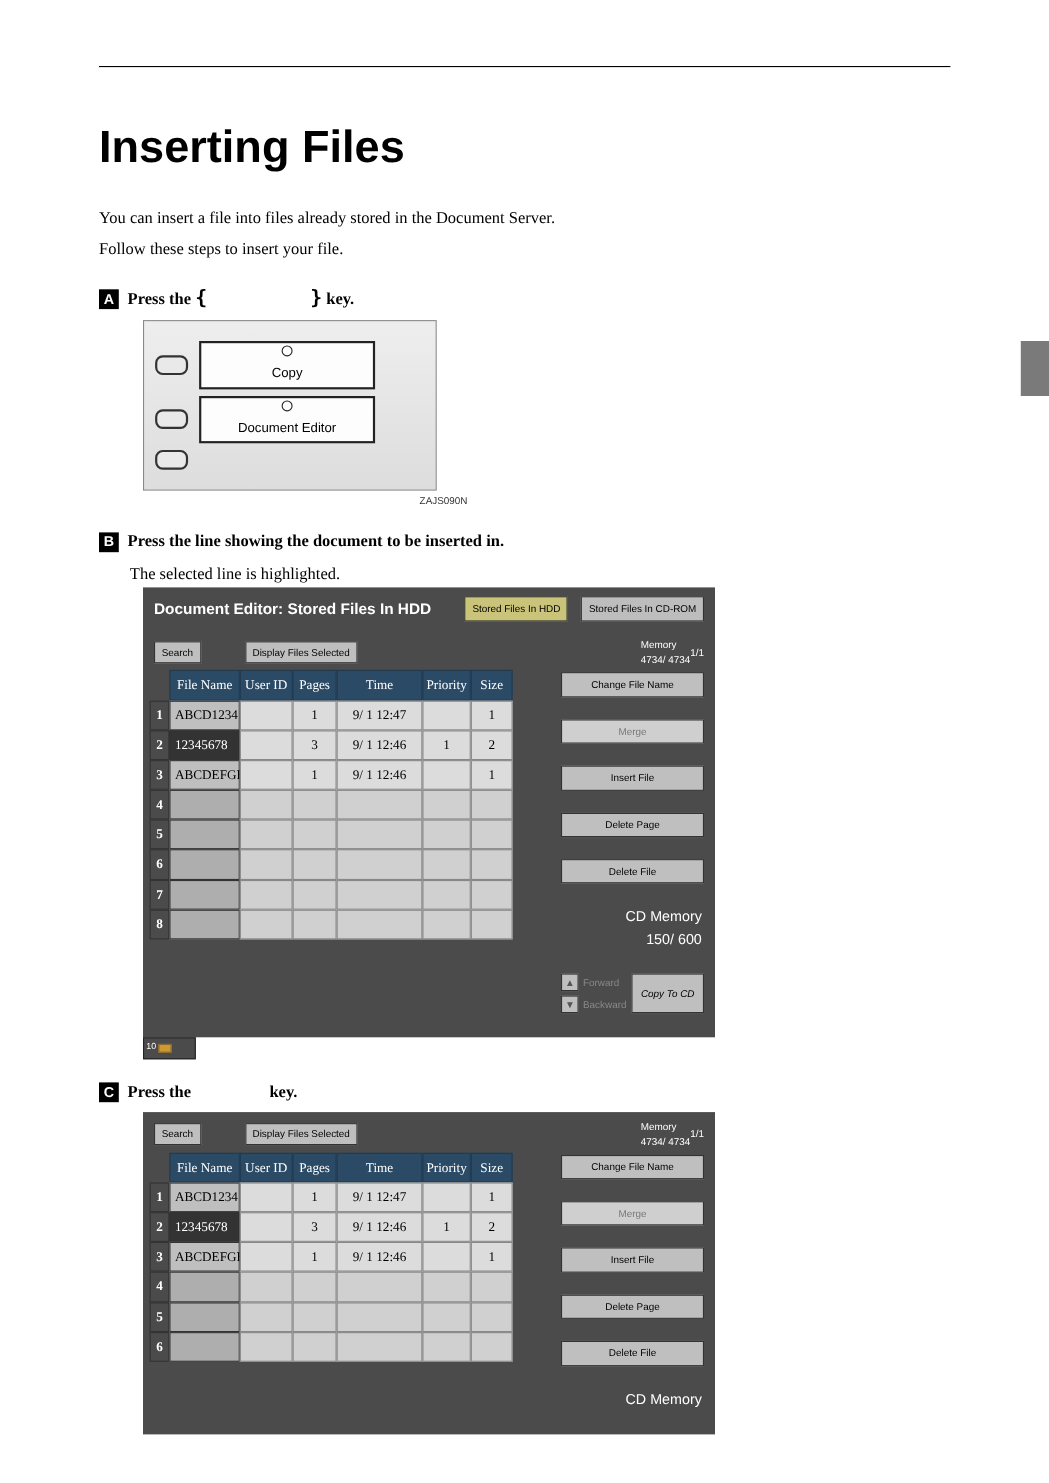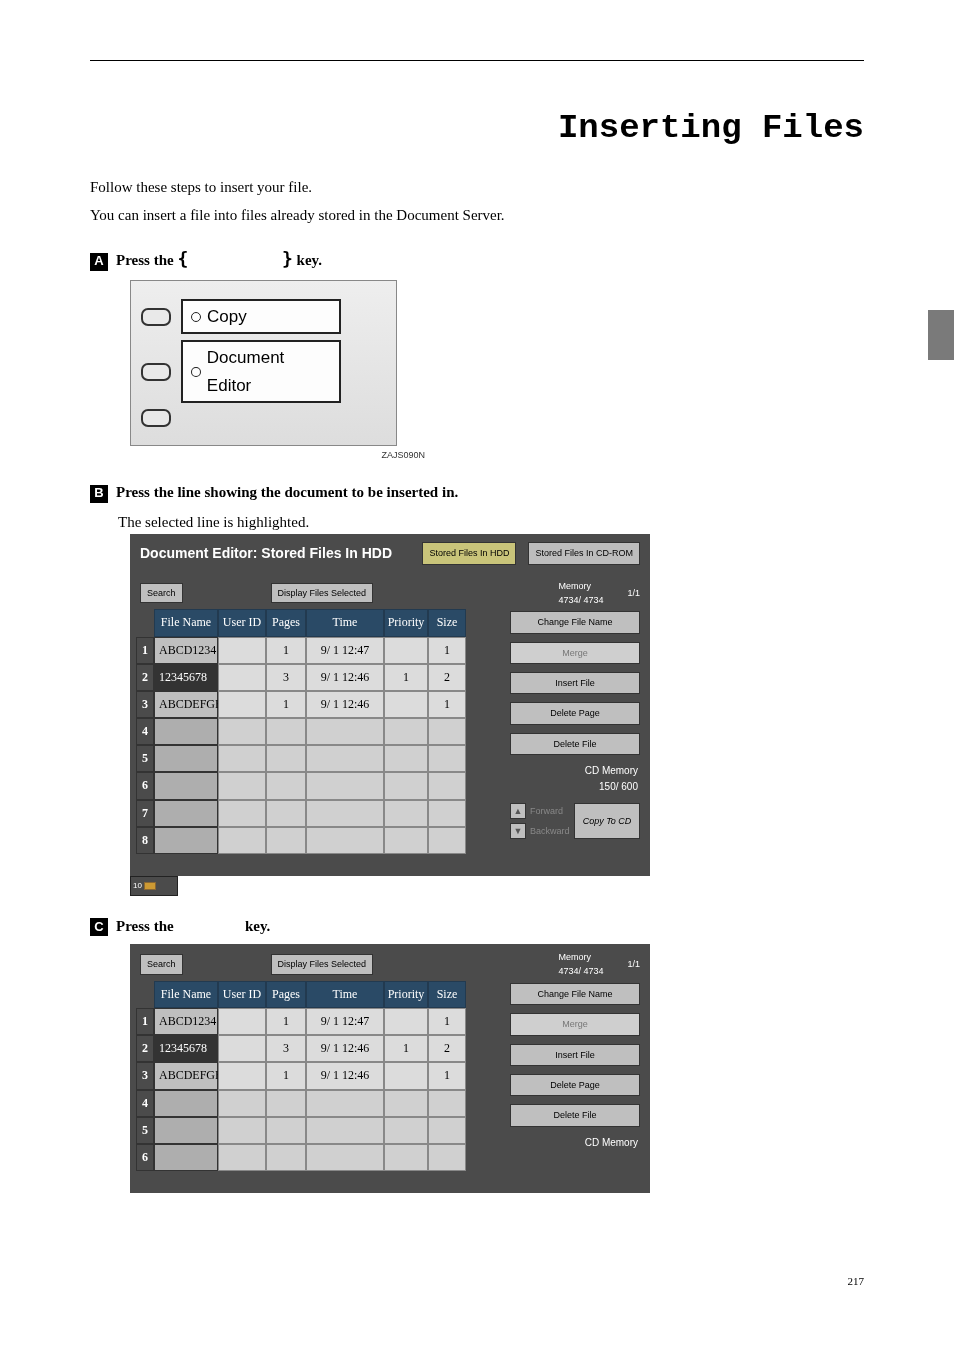--- a/index.html
+++ b/index.html
@@ -9,25 +9,24 @@
     background: #fff;
     color: #000;
     font-size: 15px;
     line-height: 1.6;
   }
   .top-rule {
     border-top: 1px solid #000;
     margin-bottom: 40px;
   }
   h1 {
-    font-family: Liberation Mono, monospace;
+    font-family: Liberation Sans, sans-serif;
     font-weight: bold;
-    font-size: 34px;
+    font-size: 41px;
     margin: 0 0 20px 0;
-    text-align: right;
   }
   .intro p { margin: 4px 0; }
   .step {
     display: flex;
     align-items: baseline;
     gap: 8px;
     margin-top: 18px;
     margin-bottom: 6px;
   }
   .step-num {
@@ -62,23 +61,23 @@
     position: relative;
   }
   .mode-row { display:flex; align-items:center; gap:10px; margin:6px 0; }
   .mode-btn {
     width: 26px; height: 14px;
     border: 2px solid #333; border-radius: 7px;
     background:#e9e9e9;
   }
   .mode-label {
     border:2px solid #222; background:#fdfdfd;
-    padding:2px 8px; font-family: Arial, sans-serif; font-size:17px;
+    padding:2px 8px; font-family: Arial, sans-serif; font-size:12px;
     width:140px;
-    display:flex; align-items:center; gap:6px;
+    display:flex; align-items:center; gap:6px;flex-direction:column;
   }
   .mode-circle {
     width:8px; height:8px; border:1.5px solid #222; border-radius:50%;
   }
   .mode-caption {
     font-family: Arial, sans-serif; font-size:9px; color:#333;
     text-align:right; margin-top:2px; margin-right:2px;
   }
 
   
@@ -100,21 +99,21 @@
   .tab-btns { display:flex; gap:12px; }
   .tab-btn {
     font-size:9px; font-weight:normal;
     padding:3px 6px; color:#000;
     border:1px solid #333;
   }
   .tab-btn.active { background:#c9c47a; }
   .tab-btn.inactive { background:#bdbdbd; }
 
   .toolbar {
-    display:flex; align-items:center; gap:24px;
+    display:flex; align-items:center; gap:0;
     padding:0 10px 2px 10px;
     font-family: Arial, sans-serif; font-size:9px; color:#fff;
   }
   .tbtn {
     background:#bfbfbf; border:1px solid #333;
     color:#000; padding:2px 6px; font-size:9px;
   }
   .mem { margin-left:auto; }
   .page-ind { }
 
@@ -141,31 +140,31 @@
     background:#bfbfbf; border:1px solid #333; text-align:left; padding-left:4px;
   }
   .table-row.empty .fname { background:#aeaeae; }
   .table-row.empty > div:not(.rownum):not(.fname) { background:#d0d0d0; }
   .table-row.selected .fname { background:#333; color:#fff; }
 
   .table-area { display:flex; }
   .table-left { }
   .side-actions {
     margin-left:auto; margin-right:10px;
-    display:flex; flex-direction:column; gap:8px;
+    display:flex; flex-direction:column; gap:20px;
     font-family: Arial, sans-serif; font-size:9px;
     width:130px;
     padding-top:2px;
   }
   .side-actions .abtn {
     background:#bfbfbf; border:1px solid #333; color:#000;
     text-align:center; padding:3px 2px;
   }
   .side-actions .abtn.disabled { color:#777; background:#cfcfcf; }
-  .cdmem { color:#fff; text-align:right; font-size:10px; padding-right:2px; }
+  .cdmem { color:#fff; text-align:right; font-size:13px; padding-right:2px; }
   .nav-row { display:flex; gap:4px; align-items:center; }
   .nav-arrow {
     width:14px; height:14px; background:#bfbfbf; border:1px solid #333;
     display:inline-flex; align-items:center; justify-content:center;
     color:#555; font-size:9px;
   }
   .nav-lbl { color:#888; font-size:9px; }
 
   .status-tab {
     margin-left:0; margin-top:0;
@@ -187,22 +186,22 @@
 </head>
 <body>
 
 <div class="top-rule"></div>
 
 <div class="side-tab"></div>
 
 <h1>Inserting Files</h1>
 
 <div class="intro">
+  <p>You can insert a file into files already stored in the Document Server.</p>
   <p>Follow these steps to insert your file.</p>
-  <p>You can insert a file into files already stored in the Document Server.</p>
 </div>
 
 <div class="step">
   <span class="step-num">A</span>
   <span class="step-text">
     <span>Press the </span>
     <span class="bracket">{</span>
     &nbsp;&nbsp;&nbsp;&nbsp;&nbsp;&nbsp;&nbsp;&nbsp;&nbsp;&nbsp;&nbsp;&nbsp;&nbsp;&nbsp;&nbsp;&nbsp;&nbsp;&nbsp;&nbsp;&nbsp;&nbsp;&nbsp;&nbsp;
     <span class="bracket">}</span>
     <span> key.</span>

